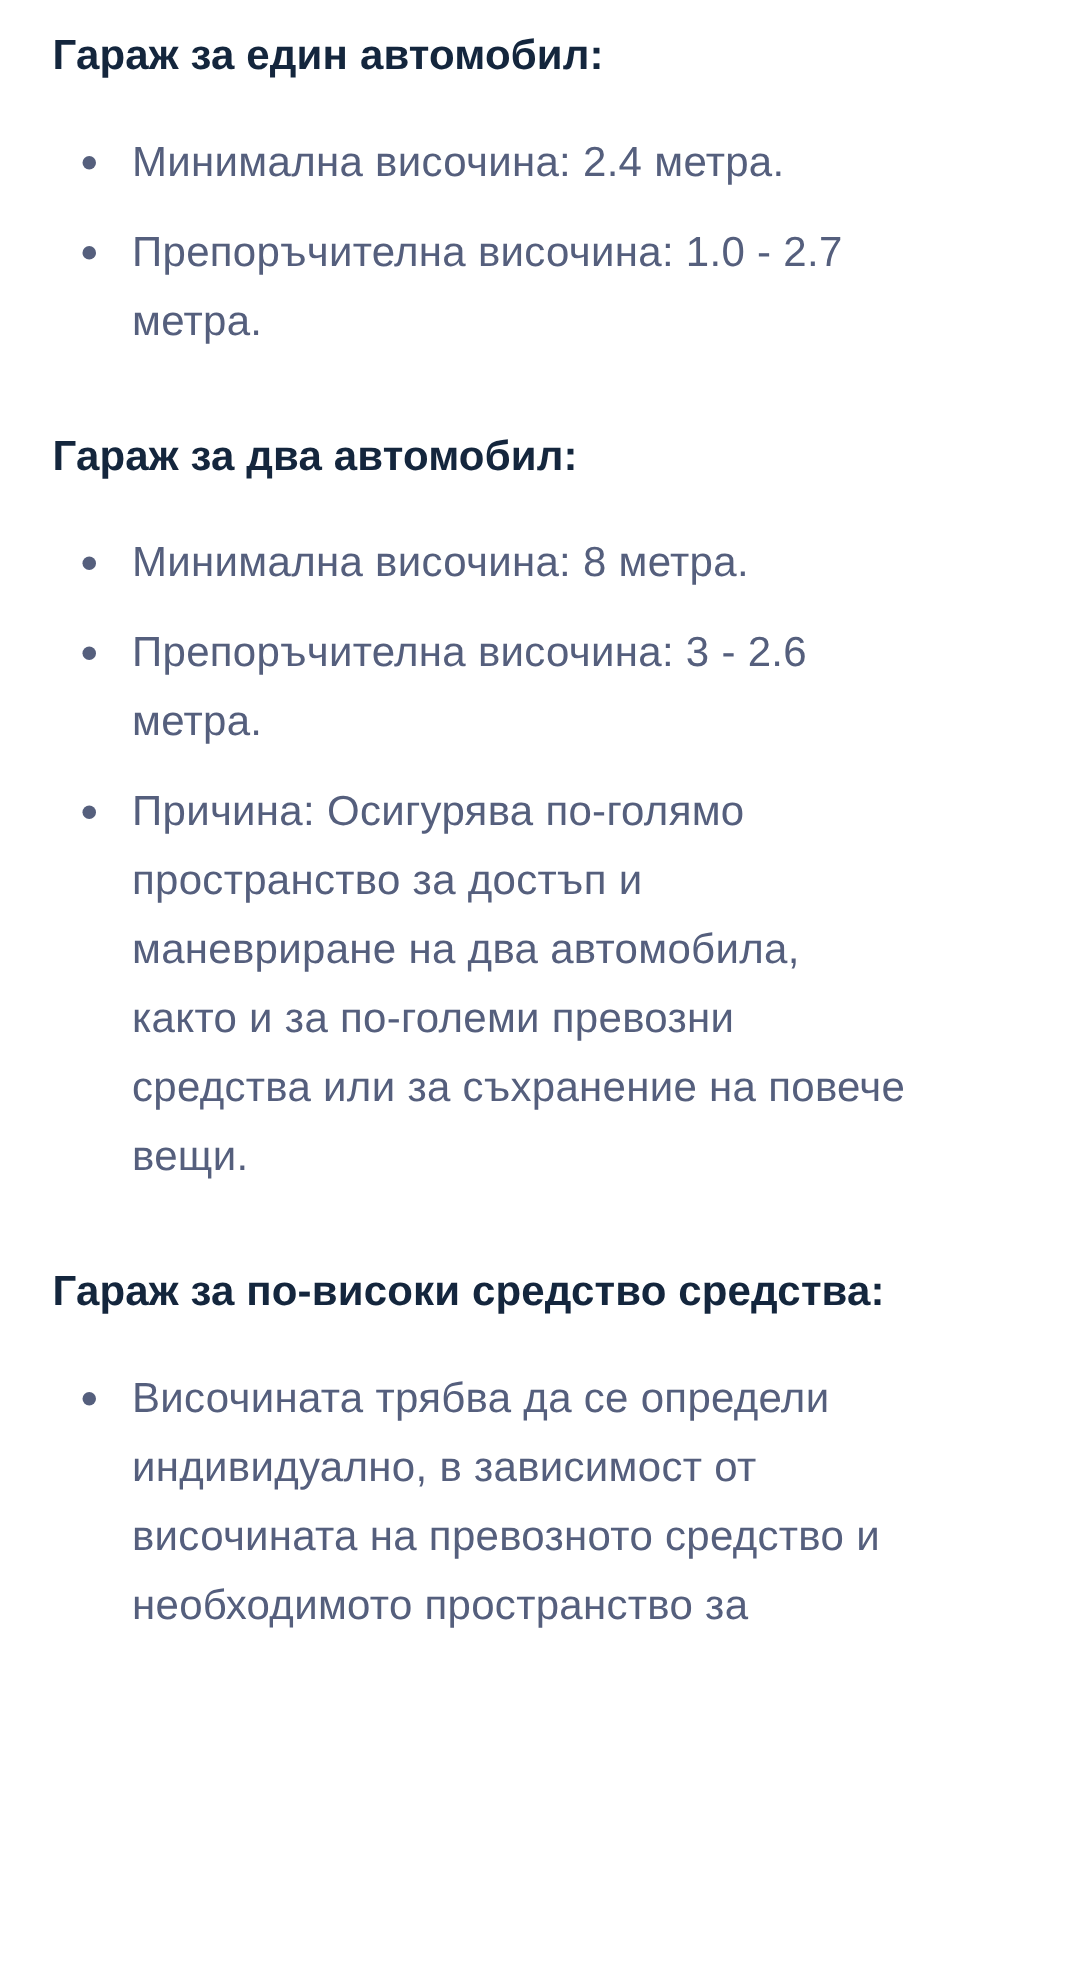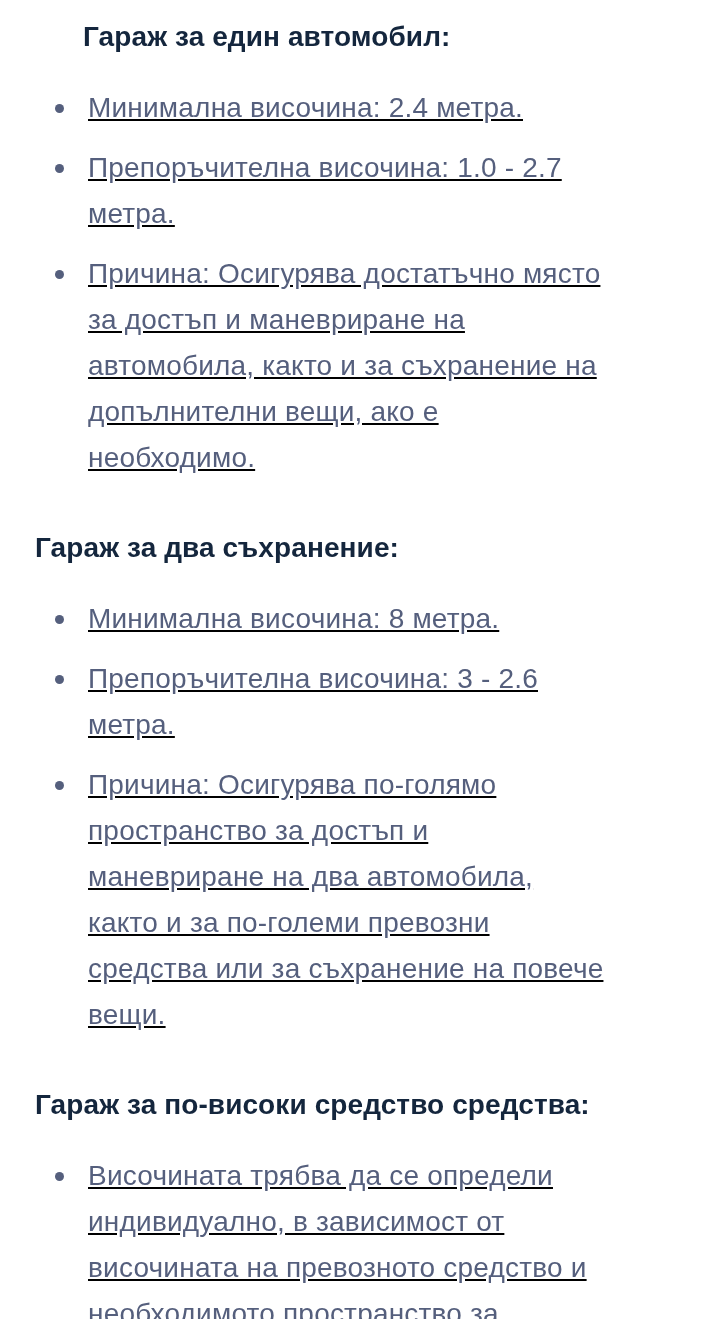--- a/index.html
+++ b/index.html
@@ -21,27 +21,25 @@
   .section-heading {
     margin: 48px 0 30px 0;
     font-size: 28px;
     line-height: 37px;
     font-weight: 700;
     color: #14263d;
     letter-spacing: 0.1px;
   }
   .section:first-child .section-heading {
     margin-top: 4px;
-    margin-left: 48px;
   }
   ul.bullet-list {
     list-style: none;
     margin: 0;
     padding: 0 0 0 53px;
-    text-decoration: underline;
   }
   ul.bullet-list li {
     position: relative;
     font-size: 28px;
     line-height: 46px;
     letter-spacing: 0.2px;
     color: #555f7d;
     margin: 0 0 14px 0;
     white-space: pre-line;
   }
@@ -60,30 +58,25 @@
 <body>
 
 <div class="content">
 
   <div class="section">
     <h2 class="section-heading">Гараж за един автомобил:</h2>
     <ul class="bullet-list">
       <li>Минимална височина: 2.4 метра.</li>
       <li>Препоръчителна височина: 1.0 - 2.7
 метра.</li>
-      <li>Причина: Осигурява достатъчно място
-за достъп и маневриране на
-автомобила, както и за съхранение на
-допълнителни вещи, ако е
-необходимо.</li>
     </ul>
   </div>
 
   <div class="section">
-    <h2 class="section-heading">Гараж за два съхранение:</h2>
+    <h2 class="section-heading">Гараж за два автомобил:</h2>
     <ul class="bullet-list">
       <li>Минимална височина: 8 метра.</li>
       <li>Препоръчителна височина: 3 - 2.6
 метра.</li>
       <li>Причина: Осигурява по-голямо
 пространство за достъп и
 маневриране на два автомобила,
 както и за по-големи превозни
 средства или за съхранение на повече
 вещи.</li>

